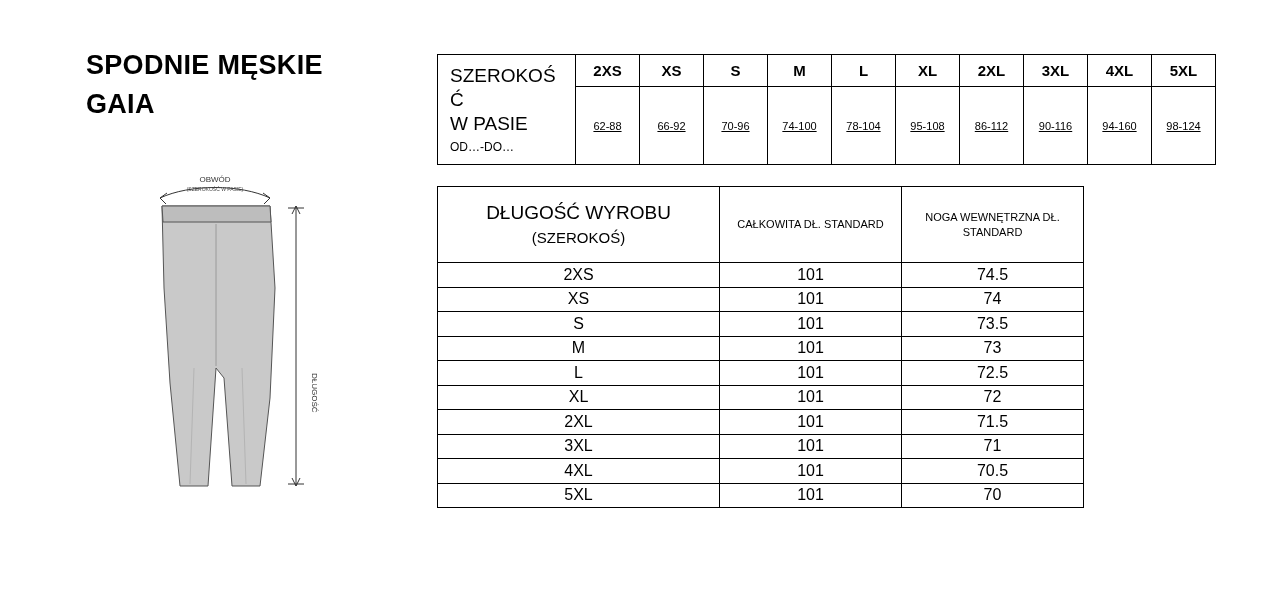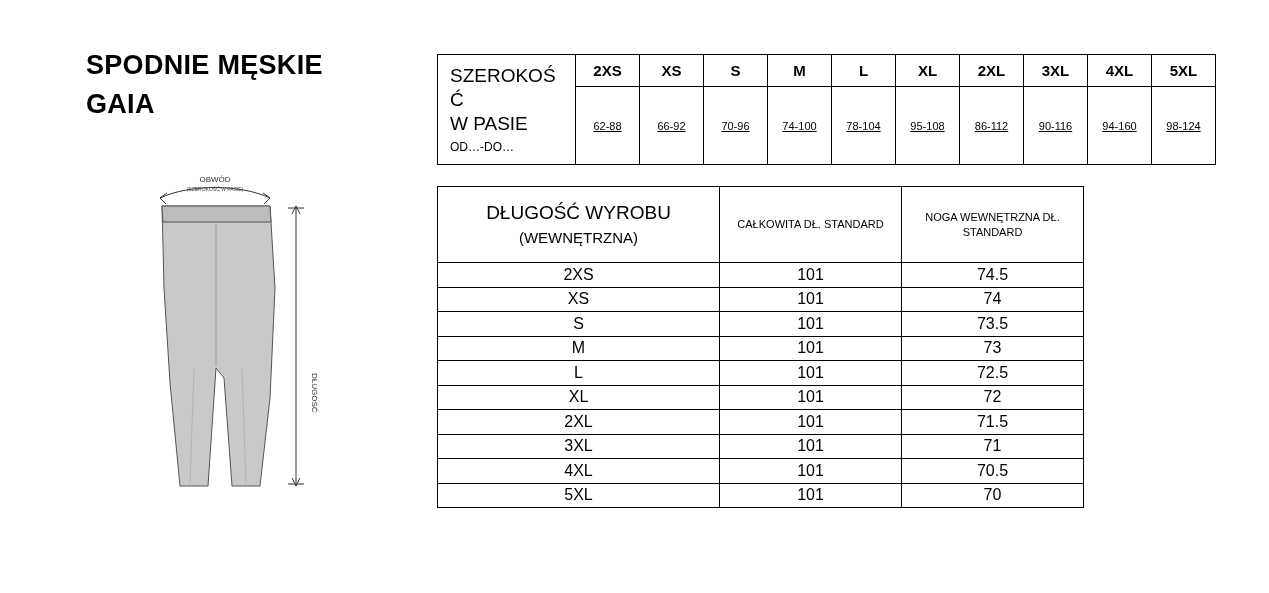--- a/index.html
+++ b/index.html
@@ -202,21 +202,21 @@
 <table class="tbl" id="length-table">
   <colgroup>
       <col class="c1">
       <col class="c2">
       <col class="c3">
     </colgroup>
   <tbody id="length-table-body">
     <tr>
       <td class="lh-main">
         <span>DŁUGOŚĆ WYROBU</span>
-        <span class="sub">(WEWNĘTRZNA)</span>
+        <span class="sub">(SZEROKOŚ)</span>
       </td>
       <td class="lh-bold">CAŁKOWITA DŁ. STANDARD</td>
       <td class="lh-bold">NOGA WEWNĘTRZNA DŁ. STANDARD</td>
     </tr>
   <tr>
         <td class="row-cell">2XS</td>
         <td class="row-cell">101</td>
         <td class="row-cell">74.5</td>
       </tr>
       <tr>

